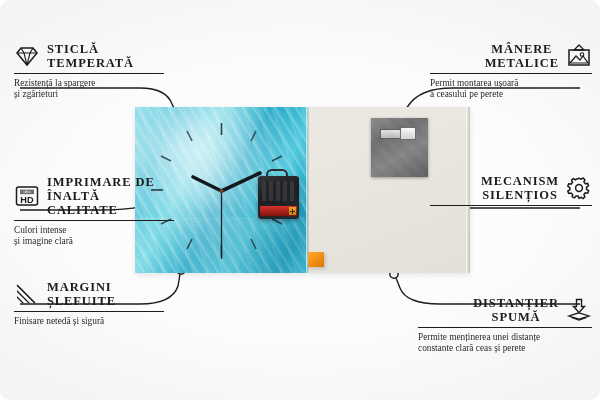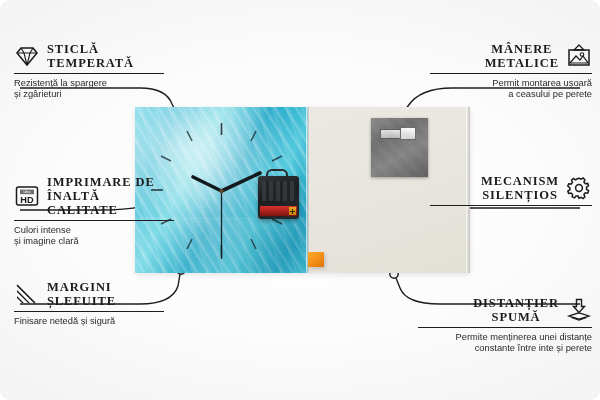--- a/index.html
+++ b/index.html
@@ -130,24 +130,24 @@
     font-family:"Liberation Serif",serif;
     font-size:12.5px;font-weight:700;color:#1b1b1b;
     letter-spacing:.9px;line-height:14px;text-transform:uppercase;
     white-space:pre-line;
   }
   .callout.right .title{text-align:center;}
   .rule{
     height:0;border-top:1.4px solid #1d1d1d;margin:3px 0 4px 0;
   }
   .desc{
-    font-family:Liberation Sans, sans-serif;
+    font-family:Liberation Serif, serif;
     font-size:9.3px;color:#2a2a2a;line-height:11px;white-space:pre-line;
   }
-  .callout.right .desc{text-align:right;}
+  .callout.right .desc{}
   .ico{width:26px;height:24px;flex:0 0 26px;display:block;}
   .callout.right .ico{order:2;}
 
   
   #c-glass   {left:14px; top:42px;  width:150px;}
   #c-print   {left:14px; top:175px; width:160px;}
   #c-edges   {left:14px; top:280px; width:150px;}
   #c-handles {left:430px;top:42px;  width:162px;}
   #c-mech    {left:430px;top:174px; width:162px;}
   #c-spacer  {left:418px;top:296px; width:174px;}
@@ -319,16 +319,16 @@
       <svg class="ico" viewBox="0 0 26 24">
         <path d="M10.5 1.5 h5 v7 h3 L13 14.5 L7.5 8.5 h3 Z" fill="none" stroke="#1b1b1b" stroke-width="1.4"></path>
         <path d="M13 14.8 L23 18 L13 21.2 L3 18 Z" fill="none" stroke="#1b1b1b" stroke-width="1.3"></path>
         <path d="M5.4 19.6 L13 22.2 L20.6 19.6" fill="none" stroke="#1b1b1b" stroke-width="1.1"></path>
       </svg>
       <div class="title">DISTANȚIER
 SPUMĂ</div>
     </div>
     <div class="rule"></div>
     <div class="desc">Permite menținerea unei distanțe
-constante între inte și perete</div>
+constante clară ceas și perete</div>
   </div>
 
 </div>
 
 </body></html>

